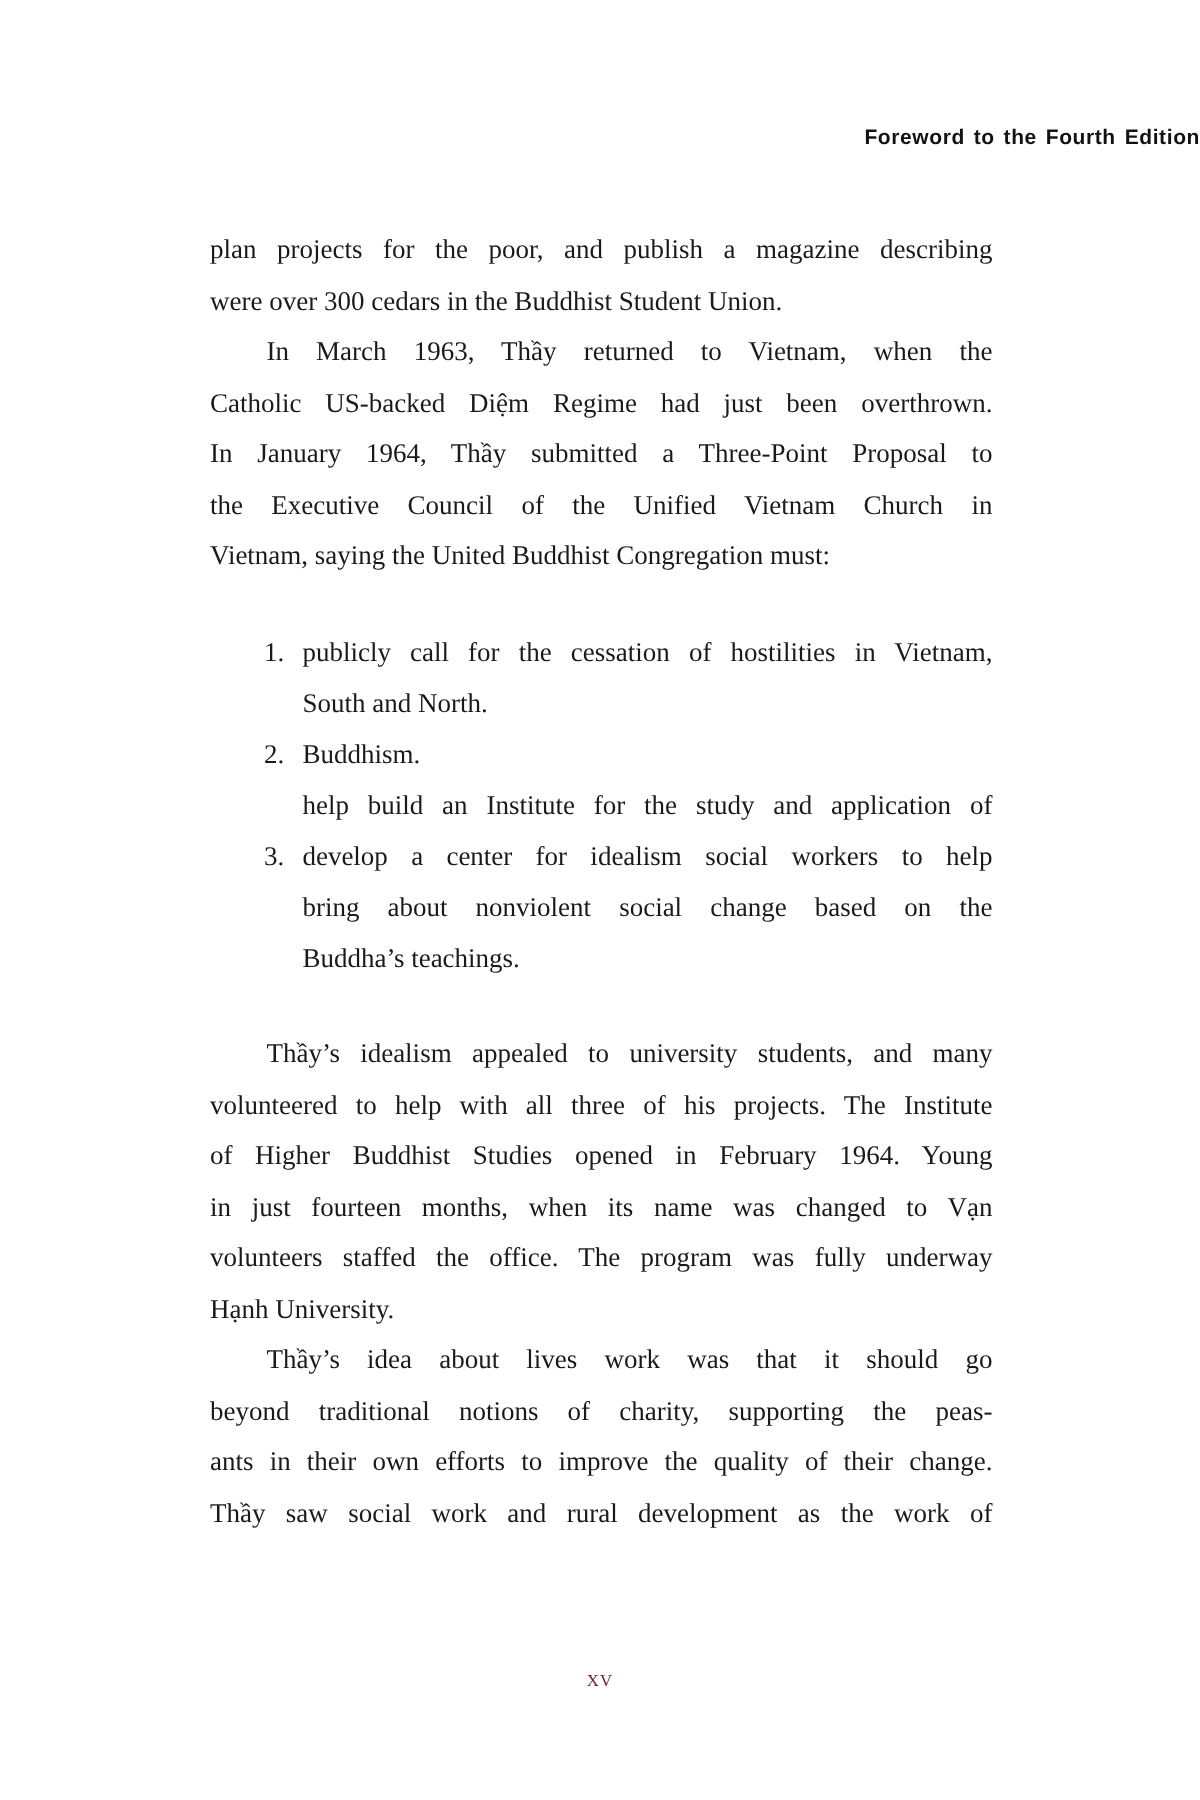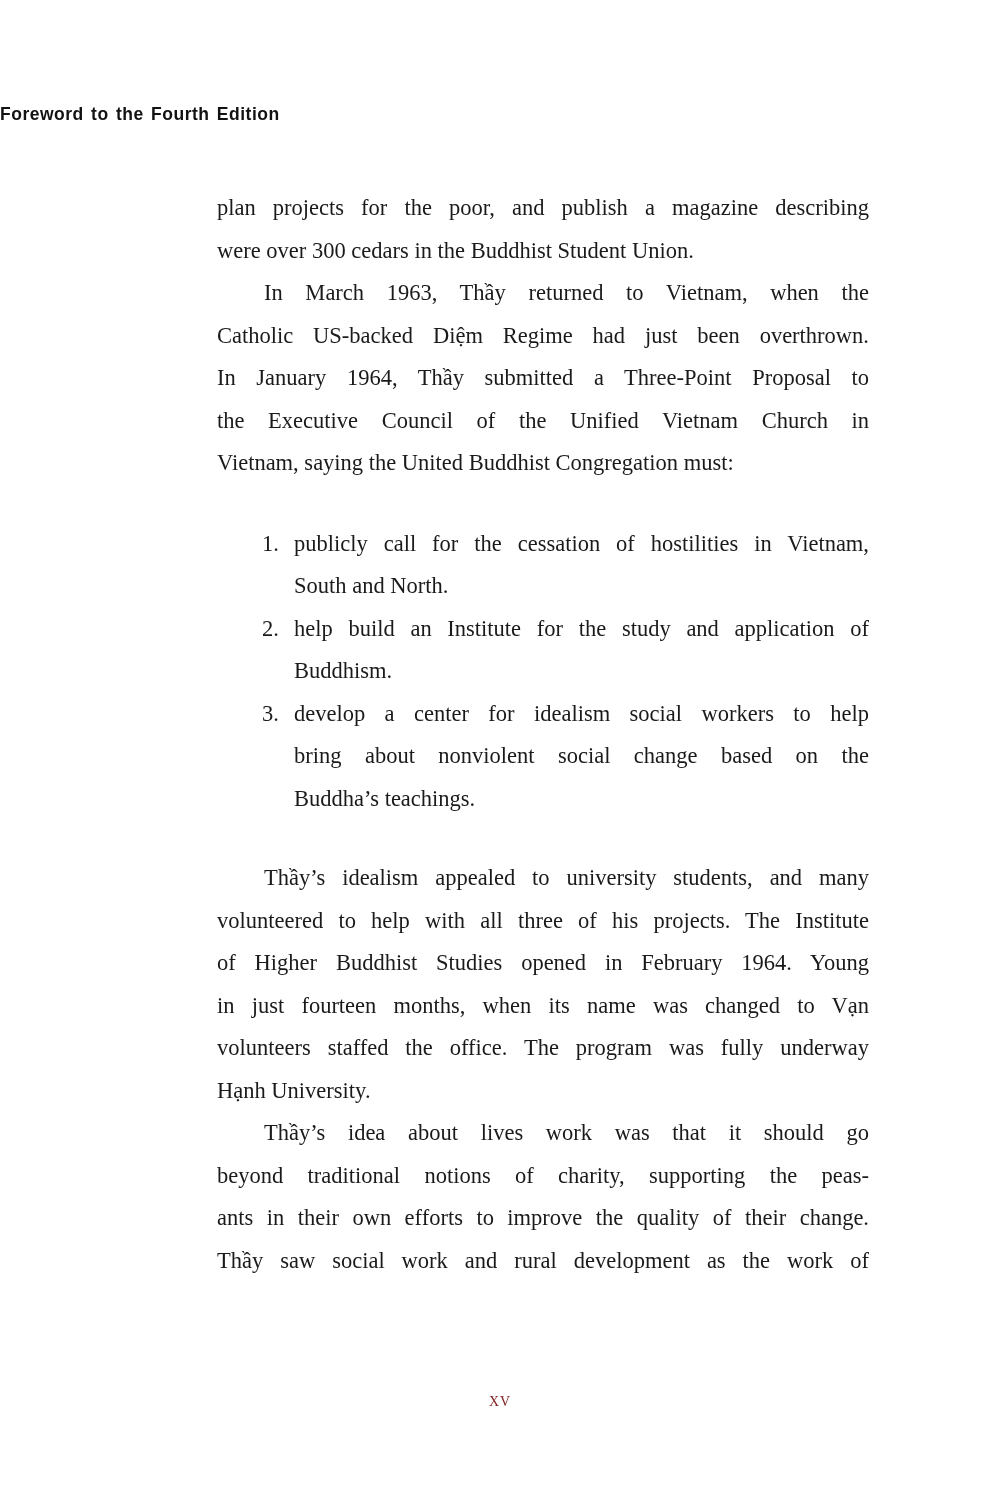--- a/index.html
+++ b/index.html
@@ -14,36 +14,35 @@
     background: #ffffff;
     color: #161616;
     font-family: "Liberation Serif", "DejaVu Serif", serif;
     overflow: hidden;
   }
   .running-head {
     position: absolute;
     top: 104px;
     left: 0;
     width: 1000px;
-    text-align: left;
+    text-align: right;
     font-family: "Liberation Sans", "DejaVu Sans", sans-serif;
     font-weight: bold;
     font-size: 17.5px;
     letter-spacing: 0.5px;
     word-spacing: 2px;
     color: #121212;
   }
   .body-text {
     position: absolute;
     left: 175px;
     top: 187px;
     width: 652px;
     font-size: 22.5px;
     color: #1a1a1a;
-    margin-left: 42px;
   }
   .line {
     line-height: 42.5px;
     height: 42.5px;
     white-space: normal;
   }
   
   .jline {
     text-align: justify;
     text-align-last: justify;
@@ -106,22 +105,22 @@
     <div class="numbered-list">
 
       <div class="list-item">
         <span class="list-marker">1.</span>
         <div class="line jline">publicly call for the cessation of hostilities in Vietnam,</div>
         <div class="line lline">South and North.</div>
       </div>
 
       <div class="list-item">
         <span class="list-marker">2.</span>
+        <div class="line lline">Buddhism.</div>
         <div class="line jline">help build an Institute for the study and application of</div>
-        <div class="line lline">Buddhism.</div>
       </div>
 
       <div class="list-item">
         <span class="list-marker">3.</span>
         <div class="line jline">develop a center for idealism social workers to help</div>
         <div class="line jline">bring about nonviolent social change based on the</div>
         <div class="line lline">Buddha’s teachings.</div>
       </div>
 
     </div>

